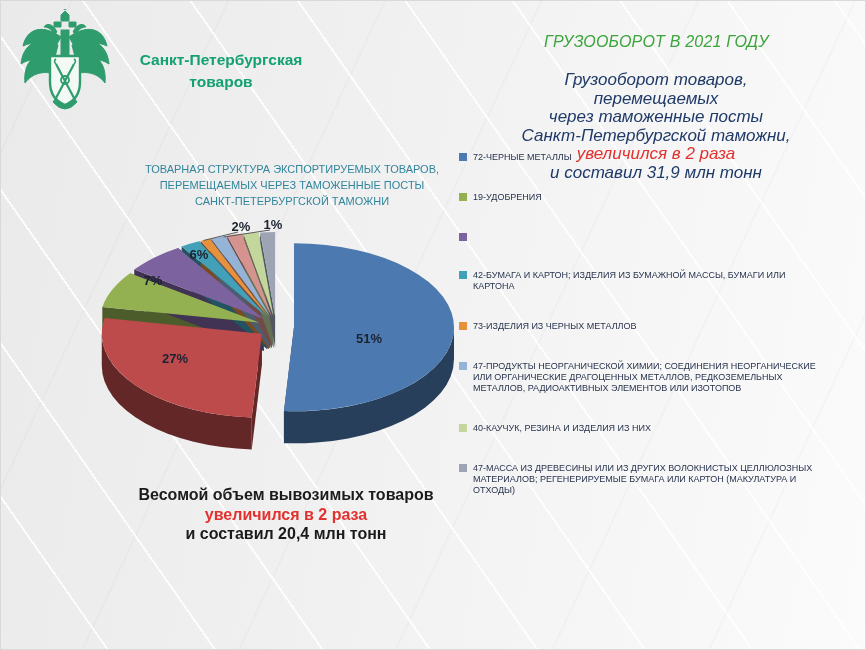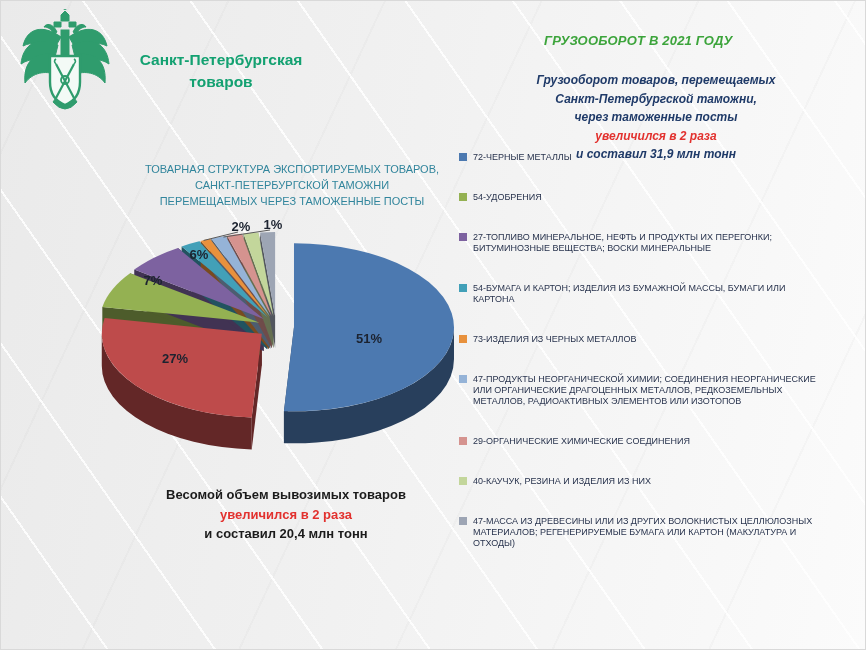--- a/index.html
+++ b/index.html
@@ -19,35 +19,35 @@
       repeating-linear-gradient(55deg, rgba(255,255,255,0.0) 0 86px, rgba(255,255,255,0.85) 86px 88px),
       repeating-linear-gradient(-65deg, rgba(0,0,0,0.0) 0 140px, rgba(0,0,0,0.02) 140px 142px);
   }
   .emblem{position:absolute;left:16px;top:8px;width:96px;height:114px;}
   .org-name{
     position:absolute;left:118px;top:48px;width:204px;text-align:center;
     color:#13A171;font-weight:bold;font-size:15.5px;line-height:22px;
   }
   .cargo-title{
     position:absolute;left:543px;top:32px;width:320px;
-    color:#3CA43B;font-weight:bold;font-style:italic;font-size:13px;letter-spacing:.2px;
+    color:#3CA43B;font-weight:normal;font-style:italic;font-size:16px;letter-spacing:.2px;
   }
   .cargo-sub{
     position:absolute;left:505px;top:70px;width:300px;text-align:center;
-    color:#1F3A68;font-weight:bold;font-style:italic;font-size:12px;line-height:18.5px;
+    color:#1F3A68;font-weight:normal;font-style:italic;font-size:17px;line-height:18.5px;
   }
   .red{color:#E2312E;}
   .chart-title{
     position:absolute;left:110px;top:160px;width:362px;text-align:center;
     color:#31859C;font-weight:normal;font-size:11px;line-height:16px;
   }
   #pie-svg{position:absolute;left:70px;top:208px;}
   .summary{
     position:absolute;left:128px;top:484px;width:314px;text-align:center;
-    color:#1b1b1b;font-weight:bold;font-size:13px;line-height:19.5px;
+    color:#1b1b1b;font-weight:bold;font-size:16px;line-height:19.5px;
   }
   .legend{
     position:absolute;left:458px;top:151px;width:402px;
     display:flex;flex-direction:column;gap:29px;
   }
   .legend-item{display:flex;align-items:flex-start;gap:6px;}
   .legend-item .swatch{width:8px;height:8px;flex:0 0 8px;margin-top:1px;}
   .legend-item .ltext{
     max-width:345px;font-size:9px;line-height:11px;color:#28334D;font-weight:500;
   }
@@ -83,30 +83,30 @@
   </svg>
 
   <div class="org-name">
     <div>Санкт-Петербургская</div>
     <div>товаров</div>
   </div>
 
   <div class="cargo-title">ГРУЗООБОРОТ В 2021 ГОДУ</div>
   <div class="cargo-sub">
     <div>Грузооборот товаров, перемещаемых</div>
+    <div>через таможенные посты</div>
     <div>Санкт-Петербургской таможни,</div>
-    <div>через таможенные посты</div>
     <div class="red">увеличился в 2 раза</div>
     <div>и составил 31,9 млн тонн</div>
   </div>
 
   <div class="chart-title">
     <div>ТОВАРНАЯ СТРУКТУРА ЭКСПОРТИРУЕМЫХ ТОВАРОВ,</div>
+    <div>ПЕРЕМЕЩАЕМЫХ ЧЕРЕЗ ТАМОЖЕННЫЕ ПОСТЫ</div>
     <div>САНКТ-ПЕТЕРБУРГСКОЙ ТАМОЖНИ</div>
-    <div>ПЕРЕМЕЩАЕМЫХ ЧЕРЕЗ ТАМОЖЕННЫЕ ПОСТЫ</div>
   </div>
 
   <svg id="pie-svg" width="400" height="250" viewBox="0 0 400 250">
       <g>
         <path d="M222.99111808658316,118.34551834985942 L222.99111808658316,34.34551834985941 l0,32 L222.99111808658316,150.34551834985942 Z" fill="rgb(40,63,92)"></path>
         <path d="M222.99111808658316,118.34551834985942 L212.94463496189303,202.17976353783425 l0,32 L222.99111808658316,150.34551834985942 Z" fill="rgb(40,63,92)"></path>
         <path d="M382.9911180865832,118.34551834985942 A160 84 0 0 1 212.94463496189303,202.17976353783425 l0,32 A160 84 0 0 0 382.9911180865832,150.34551834985942 Z" fill="rgb(40,63,92)"></path>
         <path d="M190.77720977723757,124.74197759018274 L180.73072665254745,208.57622277815756 l0,32 L190.77720977723757,156.74197759018273 Z" fill="rgb(99,39,39)"></path>
         <path d="M190.77720977723757,124.74197759018274 L33.61124966064739,109.0019471649819 l0,32 L190.77720977723757,156.74197759018273 Z" fill="rgb(99,39,39)"></path>
         <path d="M180.73072665254745,208.57622277815756 A160 84 0 0 1 30.777209777237573,124.74197759018276 l0,32 A160 84 0 0 0 180.73072665254745,240.57622277815756 Z" fill="rgb(99,39,39)"></path>
@@ -157,41 +157,36 @@
     <div>и составил 20,4 млн тонн</div>
   </div>
 
   <div class="legend" id="legend">
       <div class="legend-item">
         <span class="swatch" style="background: rgb(76, 121, 176);"></span>
         <span class="ltext">72-ЧЕРНЫЕ МЕТАЛЛЫ</span>
       </div>
       <div class="legend-item">
         <span class="swatch" style="background: rgb(148, 177, 82);"></span>
-        <span class="ltext">54-УДОБРЕНИЯ</span>
+        <span class="ltext">19-УДОБРЕНИЯ</span>
       </div>
       <div class="legend-item">
         <span class="swatch" style="background: rgb(125, 98, 160);"></span>
-        <span class="ltext">27-ТОПЛИВО МИНЕРАЛЬНОЕ, НЕФТЬ И ПРОДУКТЫ ИХ ПЕРЕГОНКИ; БИТУМИНОЗНЫЕ ВЕЩЕСТВА; ВОСКИ МИНЕРАЛЬНЫЕ</span>
       </div>
       <div class="legend-item">
         <span class="swatch" style="background: rgb(66, 160, 184);"></span>
-        <span class="ltext">54-БУМАГА И КАРТОН; ИЗДЕЛИЯ ИЗ БУМАЖНОЙ МАССЫ, БУМАГИ ИЛИ КАРТОНА</span>
+        <span class="ltext">42-БУМАГА И КАРТОН; ИЗДЕЛИЯ ИЗ БУМАЖНОЙ МАССЫ, БУМАГИ ИЛИ КАРТОНА</span>
       </div>
       <div class="legend-item">
         <span class="swatch" style="background: rgb(232, 145, 61);"></span>
         <span class="ltext">73-ИЗДЕЛИЯ ИЗ ЧЕРНЫХ МЕТАЛЛОВ</span>
       </div>
       <div class="legend-item">
         <span class="swatch" style="background: rgb(149, 179, 215);"></span>
         <span class="ltext">47-ПРОДУКТЫ НЕОРГАНИЧЕСКОЙ ХИМИИ; СОЕДИНЕНИЯ НЕОРГАНИЧЕСКИЕ ИЛИ ОРГАНИЧЕСКИЕ ДРАГОЦЕННЫХ МЕТАЛЛОВ, РЕДКОЗЕМЕЛЬНЫХ МЕТАЛЛОВ, РАДИОАКТИВНЫХ ЭЛЕМЕНТОВ ИЛИ ИЗОТОПОВ</span>
-      </div>
-      <div class="legend-item">
-        <span class="swatch" style="background: rgb(213, 147, 143);"></span>
-        <span class="ltext">29-ОРГАНИЧЕСКИЕ ХИМИЧЕСКИЕ СОЕДИНЕНИЯ</span>
       </div>
       <div class="legend-item">
         <span class="swatch" style="background: rgb(195, 214, 155);"></span>
         <span class="ltext">40-КАУЧУК, РЕЗИНА И ИЗДЕЛИЯ ИЗ НИХ</span>
       </div>
       <div class="legend-item">
         <span class="swatch" style="background: rgb(157, 165, 180);"></span>
         <span class="ltext">47-МАССА ИЗ ДРЕВЕСИНЫ ИЛИ ИЗ ДРУГИХ ВОЛОКНИСТЫХ ЦЕЛЛЮЛОЗНЫХ МАТЕРИАЛОВ; РЕГЕНЕРИРУЕМЫЕ БУМАГА ИЛИ КАРТОН (МАКУЛАТУРА И ОТХОДЫ)</span>
       </div>
     </div>

